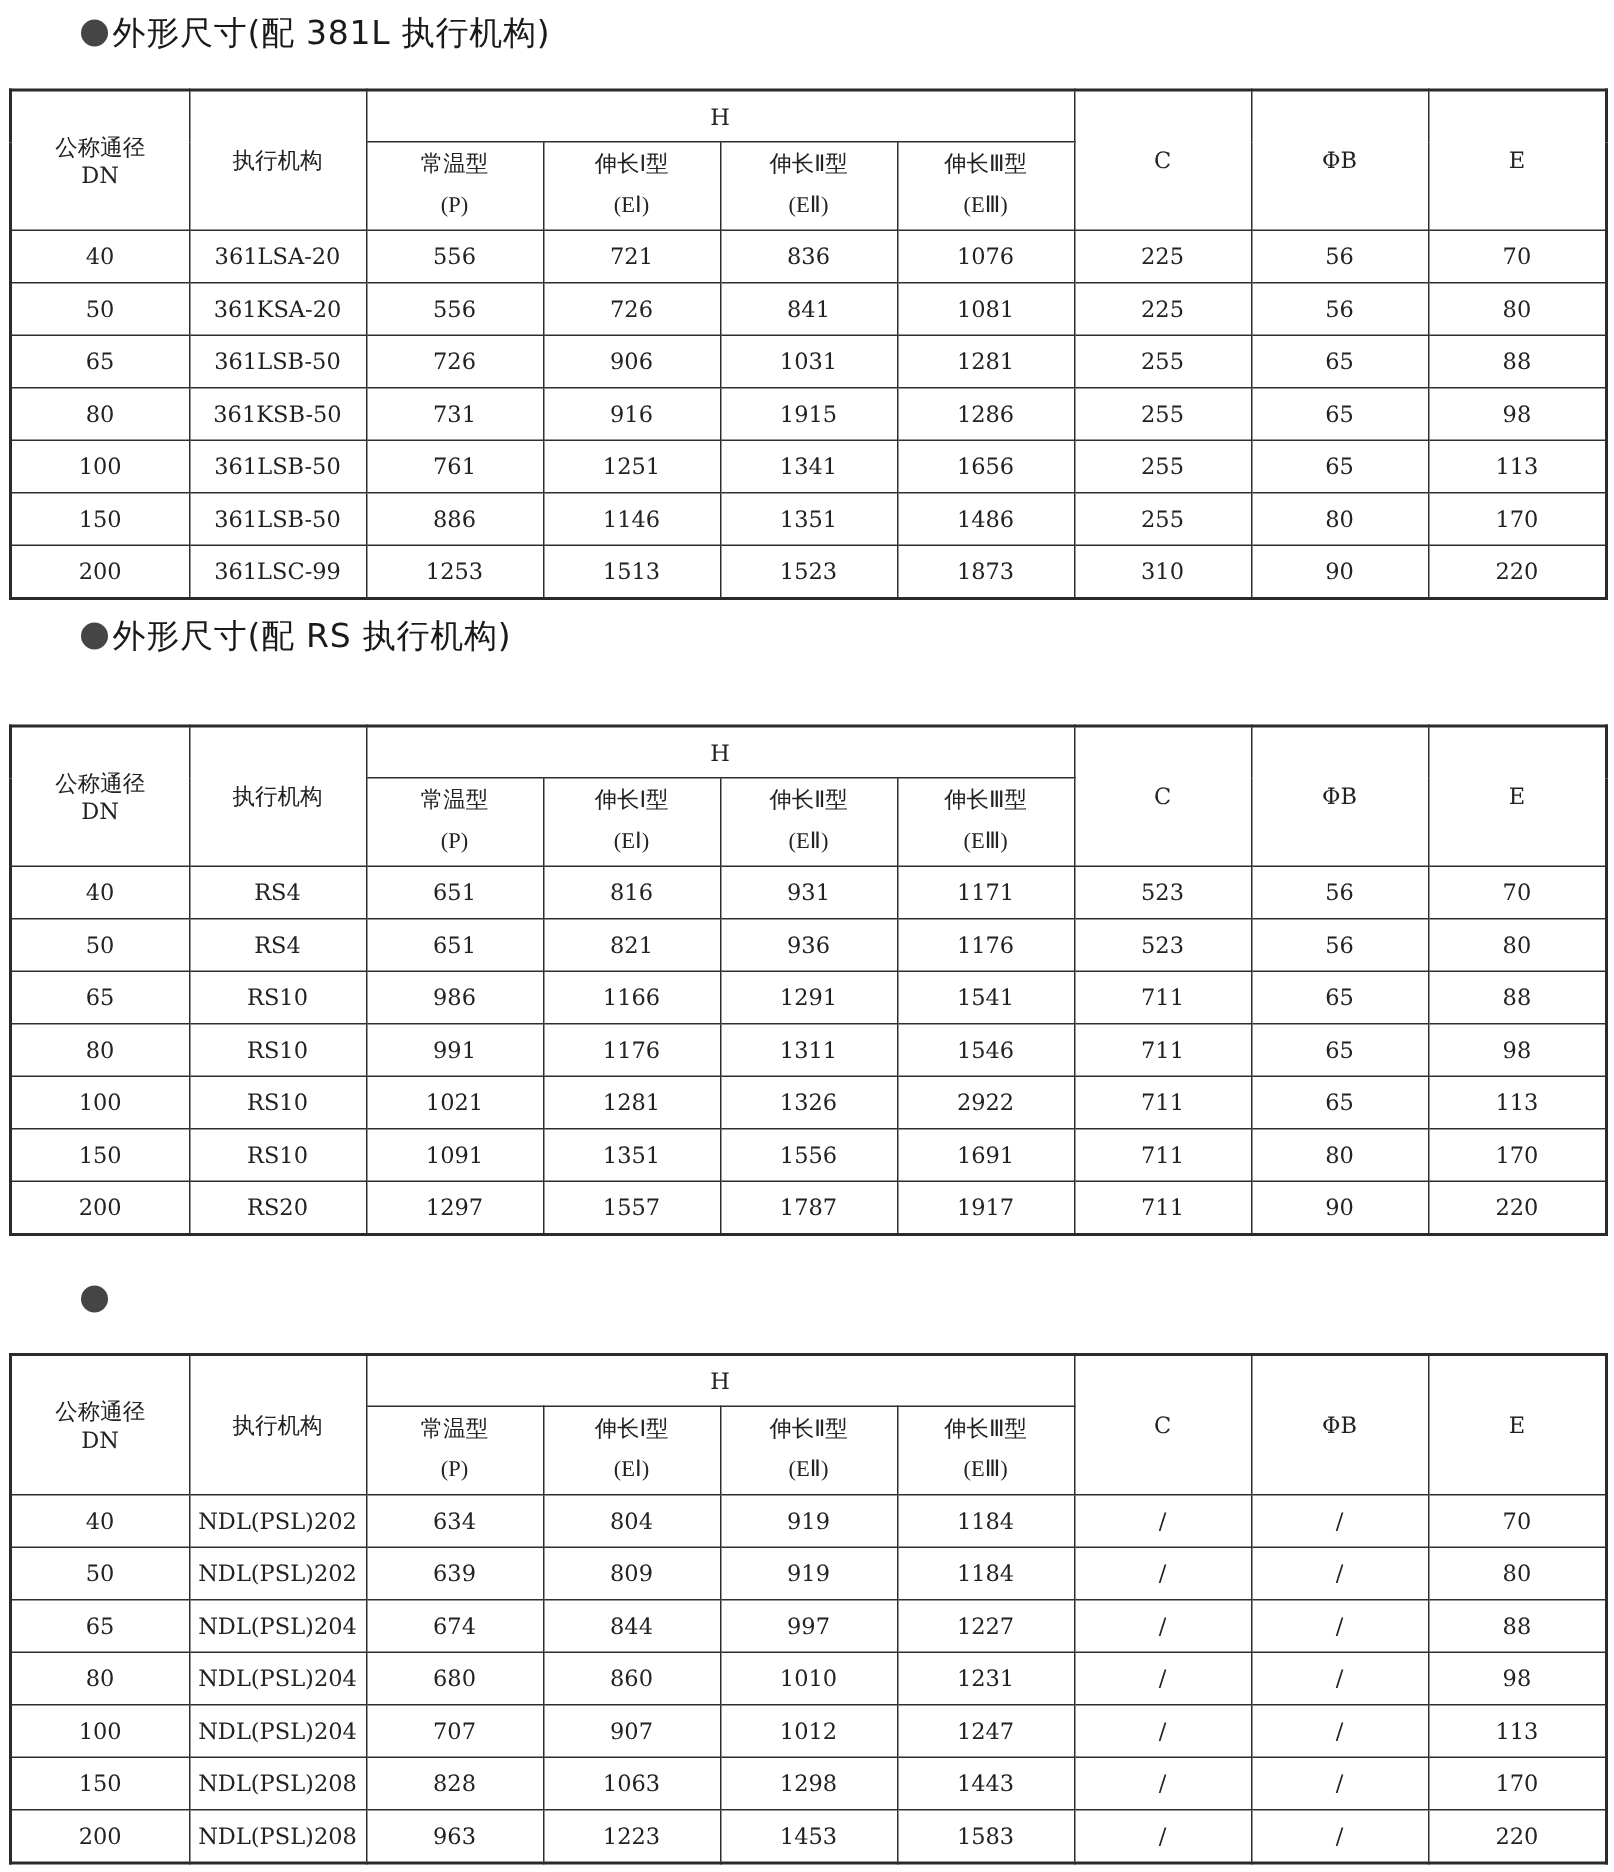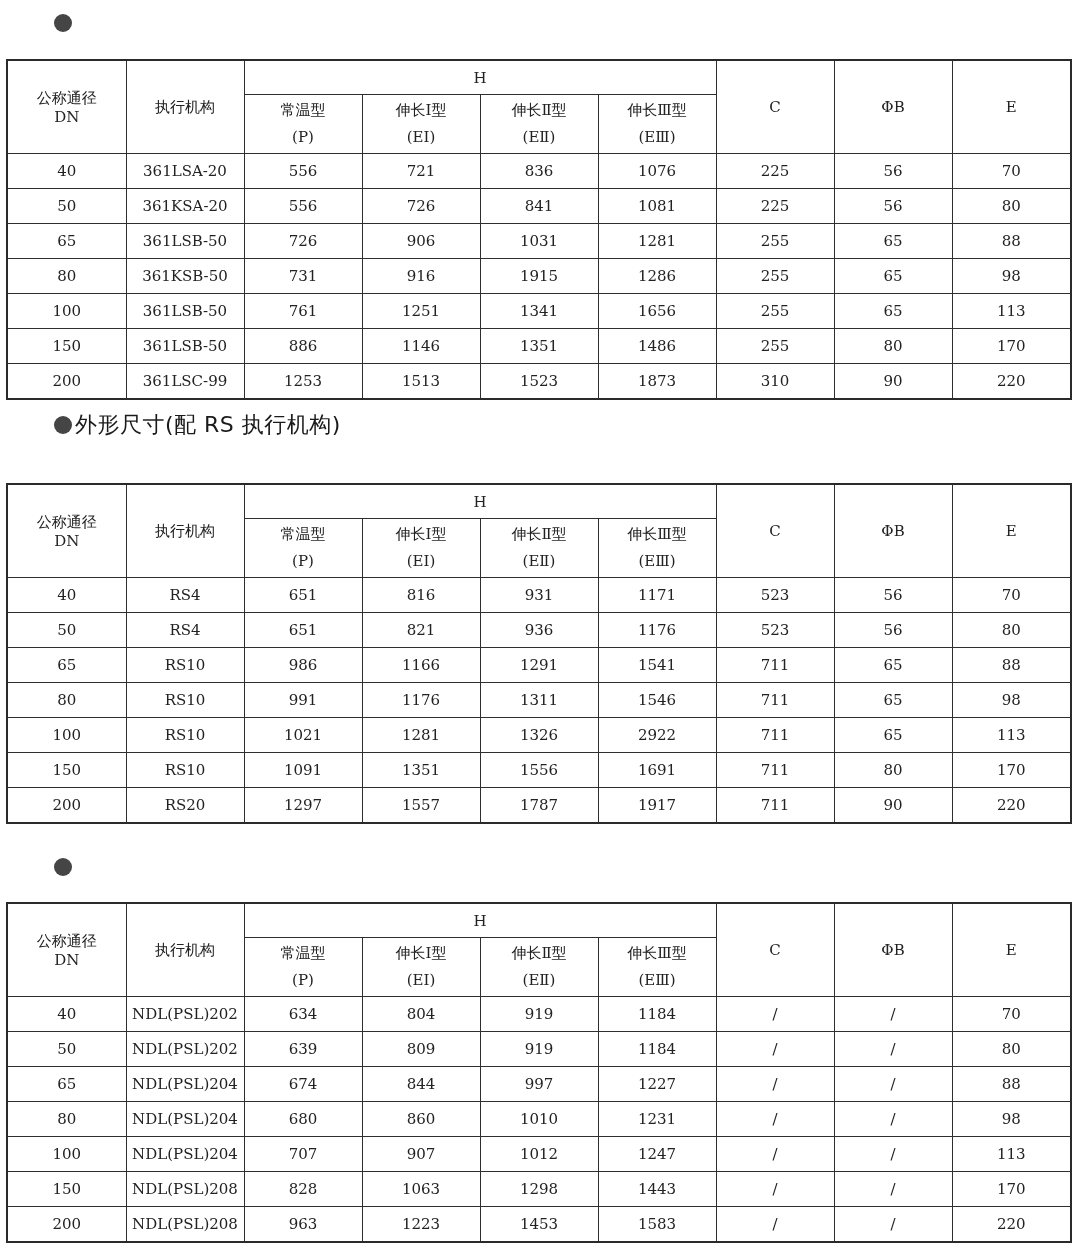--- a/index.html
+++ b/index.html
@@ -18,29 +18,29 @@
     border-collapse:collapse; table-layout:fixed;
     font-family:"DejaVu Serif", "Liberation Serif", serif; font-size:15px; color:#222;
     border:2.5px solid #2a2a2a;
   }
   table.spec td, table.spec th {
     border:1.6px solid #2e2e2e; text-align:center; vertical-align:middle;
     padding:0; font-weight:normal; overflow:hidden; white-space:nowrap;
   }
   table.spec th { font-size:15px; }
   .hrow th { height:33px; }
-  .subrow th { height:58px; line-height:27px; }
+  .subrow th { height:58px; line-height:27px;font-family:Liberation Serif, serif; }
   .drow td { height:34px; }
   .two-line span { display:block; }
 </style>
 </head>
 <body>
 
 <div class="section-title" style="top:8px;">
-  <span class="bullet"></span>
+  <span class="bullet"></span><span>外形尺寸(配 381L 执行机构)</span>
 </div>
 <table class="spec" style="top:59px;">
   <colgroup>
     <col style="width:119px">
       <col style="width:118px">
       <col style="width:118px">
       <col style="width:118px">
     <col style="width:118px">
       <col style="width:118px">
       <col style="width:118px">

